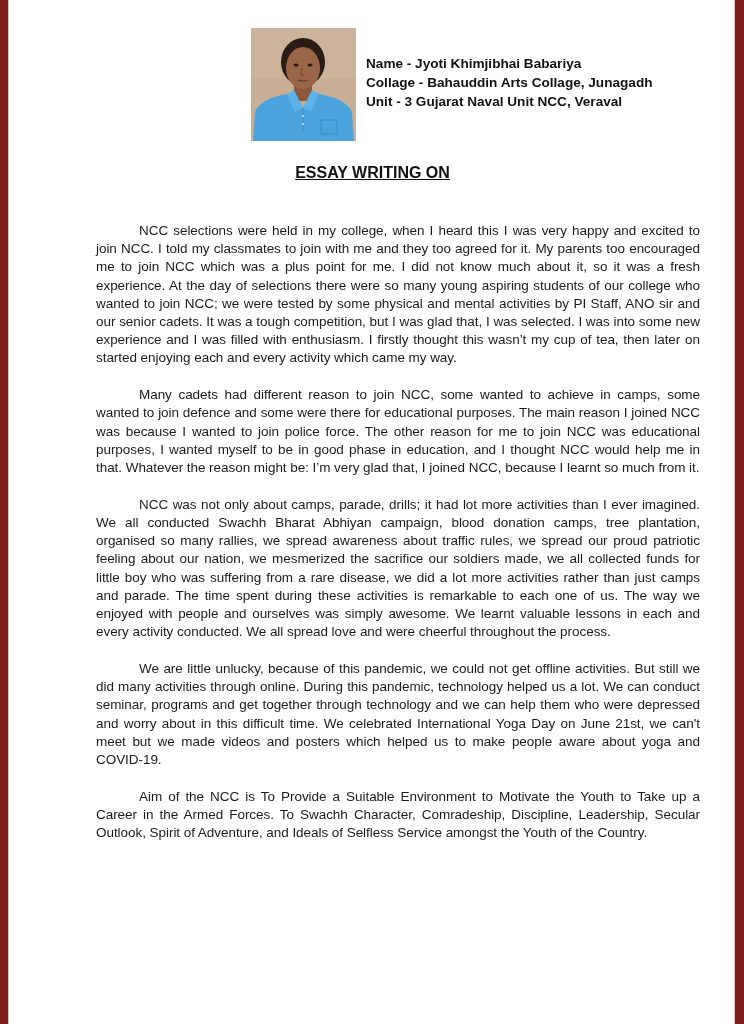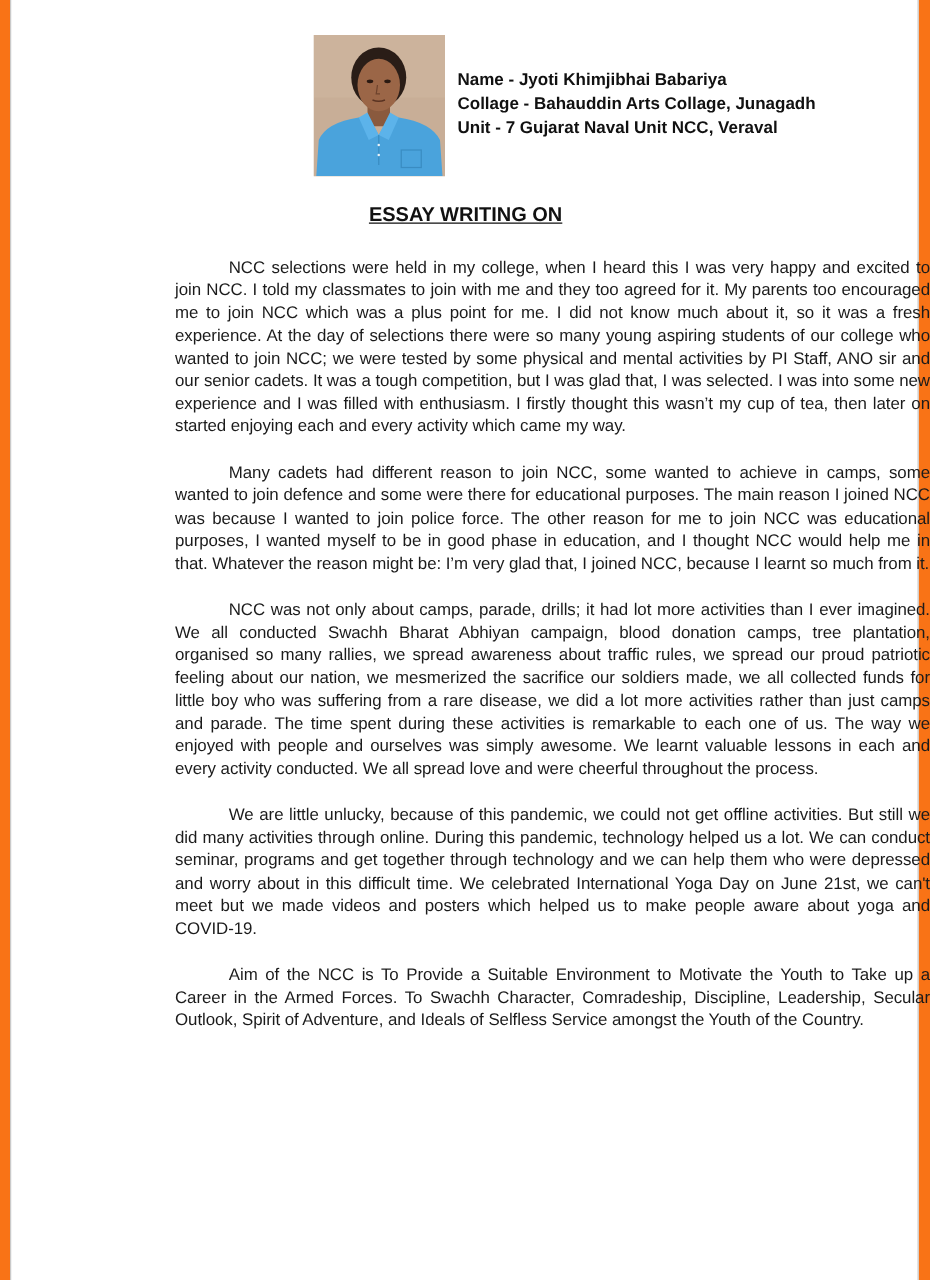--- a/index.html
+++ b/index.html
@@ -7,21 +7,21 @@
       padding: 0;
       width: 744px;
       height: 1024px;
       overflow: hidden;
       background: #f3f3f3;
     }
     .viewport {
       position: relative;
       width: 744px;
       height: 1024px;
-      background: #f97316;
+      background: #7f1d1d;
     }
     .page {
       position: absolute;
       left: 8px;
       top: 0;
       width: 727px;
       height: 1024px;
       background: #ffffff;
       border-left: 1px solid #c9c9c9;
       border-right: 1px solid #c9c9c9;
@@ -65,23 +65,22 @@
     .title-line {
       font-weight: bold;
       font-size: 16px;
       line-height: 18px;
       text-decoration: underline;
       color: #111;
     }
     .body {
       position: absolute;
       left: 87px;
-      top: 205px;
+      top: 222px;
       width: 604px;
-      margin-left: 44px;
     }
     .para {
       font-size: 13.5px;
       line-height: 18.2px;
       text-align: justify;
       text-indent: 43px;
       margin: 0 0 18.6px 0;
       color: #1b1b1b;
       letter-spacing: -0.05px;
     }
@@ -118,21 +117,21 @@
           <line x1="52" y1="80" x2="52" y2="104" stroke="#3a8cc2" stroke-width="1"></line>
           <circle cx="52" cy="88" r="1" fill="#e9f2f8"></circle>
           <circle cx="52" cy="96" r="1" fill="#e9f2f8"></circle>
 
           <rect x="70" y="92" width="16" height="14" fill="none" stroke="#3a8cc2" stroke-width="1"></rect>
         </svg>
       </div>
       <div class="info">
         <div class="info-line">Name - Jyoti Khimjibhai Babariya</div>
         <div class="info-line">Collage - Bahauddin Arts Collage, Junagadh</div>
-        <div class="info-line">Unit - 7 Gujarat Naval Unit NCC, Veraval</div>
+        <div class="info-line">Unit - 3 Gujarat Naval Unit NCC, Veraval</div>
       </div>
     </div>
 
     <div class="title-block">
       <div class="title-line">ESSAY WRITING ON</div>
     </div>
 
     <div class="body">
       <p class="para">NCC selections were held in my college, when I heard this I was very happy and excited to join NCC.  I told my classmates to join with me and they too agreed for it. My parents too encouraged me to join NCC which was a plus point for me. I did not know much about it, so it was a fresh experience. At the day of selections there were so many young aspiring students of our college who wanted to join NCC; we were tested by some physical and mental activities by PI Staff, ANO sir and our senior cadets. It was a tough competition, but I was glad that, I was selected. I was into some new experience and I was filled with enthusiasm. I firstly thought this wasn’t my cup of tea, then later on started enjoying each and every activity which came my way.</p>
       <p class="para">Many cadets had different reason to join NCC, some wanted to achieve in camps, some wanted to join defence and some were there for educational purposes. The main reason I joined NCC was because I wanted to join police force. The other reason for me to join NCC was educational purposes, I wanted myself to be in good phase in education, and I thought NCC would help me in that. Whatever the reason might be: I’m very glad that, I joined NCC, because I learnt so much from it.</p>

